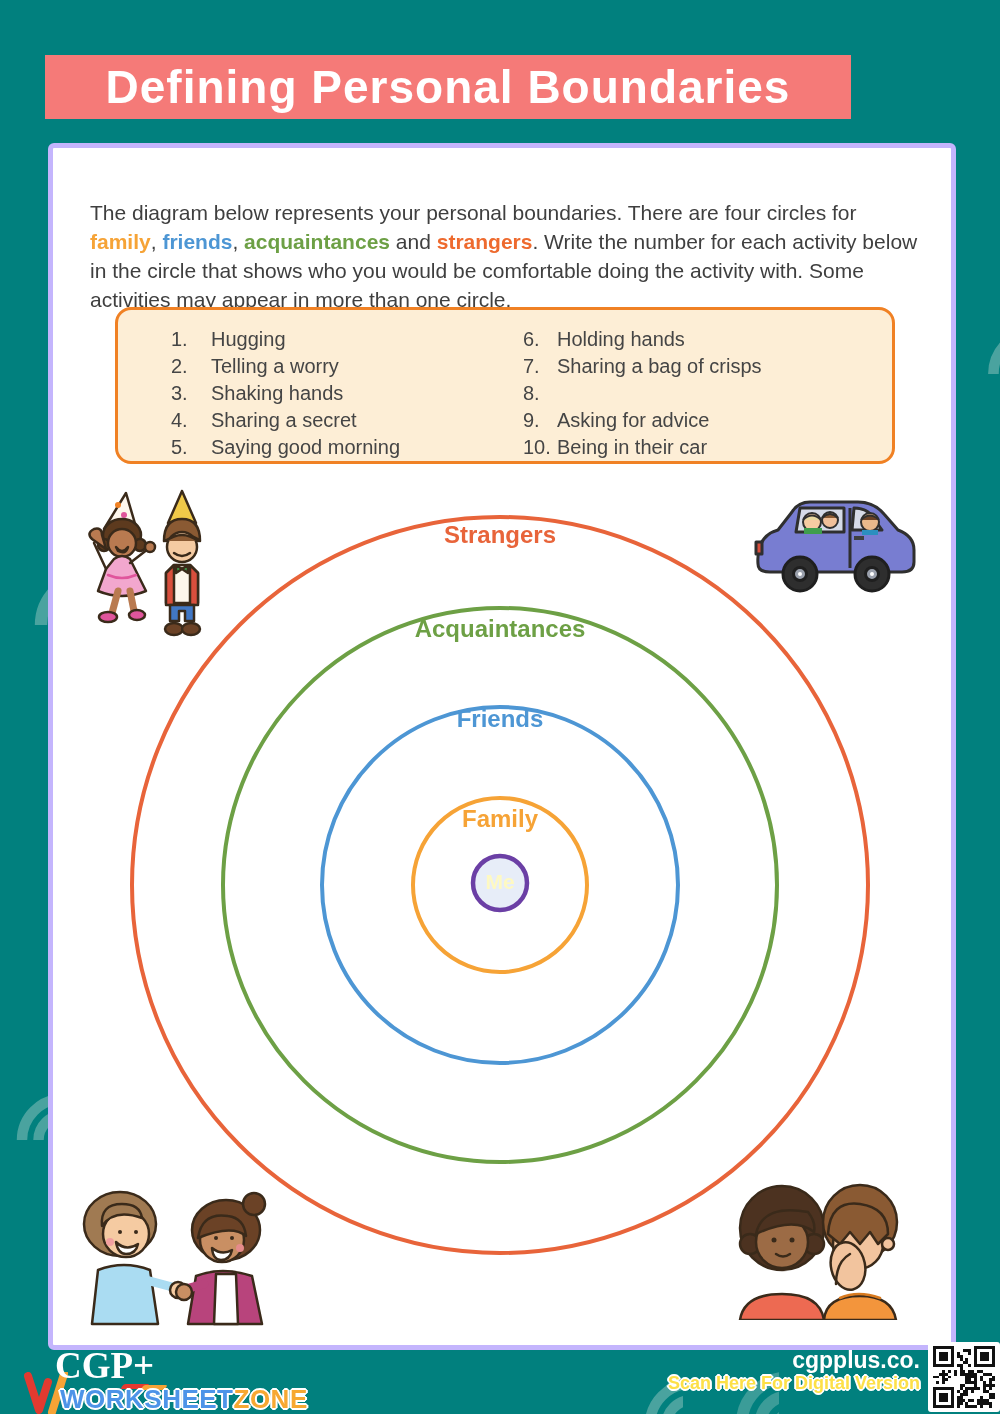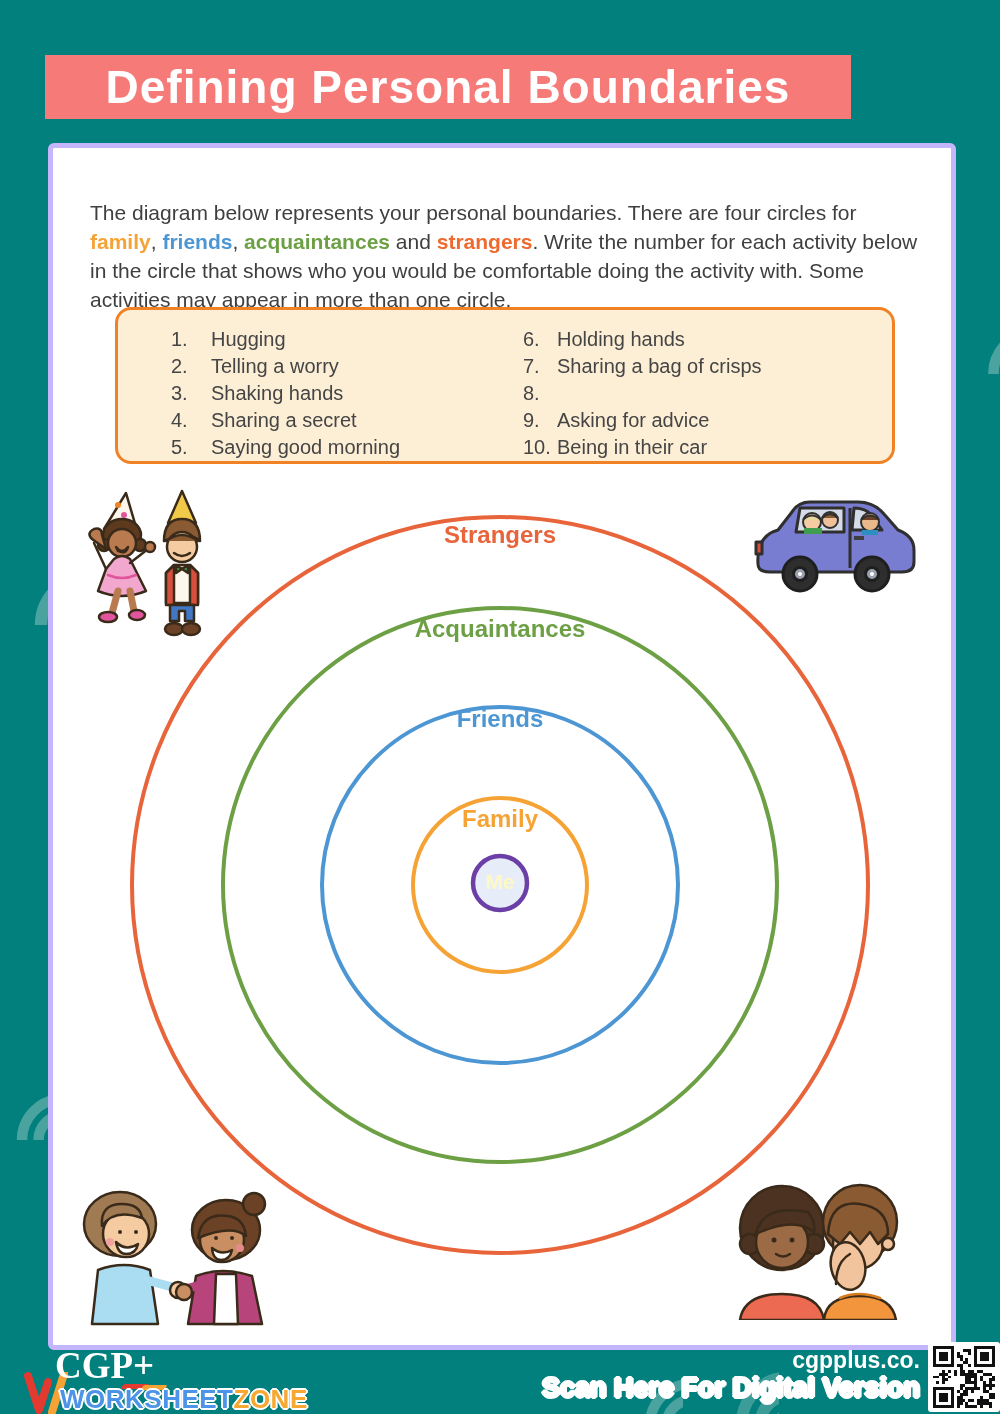--- a/index.html
+++ b/index.html
@@ -60,21 +60,21 @@
   .brand-slash i{position:absolute;display:block;height:5px;border-radius:2px;transform:skewX(-35deg);}
   .brand-slash i.r{left:0;top:0;width:26px;background:#e6392f;}
   .brand-slash i.o{left:20px;top:1px;width:24px;background:#f6a336;}
   .wz{position:absolute;left:60px;top:1384px;z-index:3;font-size:26px;font-weight:bold;letter-spacing:0.5px;
       text-shadow:-2px 0 0 #fff,2px 0 0 #fff,0 -2px 0 #fff,0 2px 0 #fff,-1px -1px 0 #fff,1px 1px 0 #fff,-1px 1px 0 #fff,1px -1px 0 #fff;}
   .wz .blue{color:#4d94e8;}
   .wz .orange{color:#f7a832;margin-top:18px;}
   .w-mark{position:absolute;left:24px;top:1372px;width:50px;height:42px;z-index:2;}
 
   .site-link{position:absolute;right:80px;top:1347px;z-index:2;color:#ffffff;font-size:23px;font-weight:bold;}
-  .scan-text{position:absolute;right:80px;top:1373px;z-index:2;color:#ffffff;font-size:27px;font-weight:bold;
+  .scan-text{position:absolute;right:80px;top:1373px;z-index:2;color:#fde047;font-size:18px;font-weight:bold;
       text-shadow:-2px 0 0 #fff,2px 0 0 #fff,0 -2px 0 #fff,0 2px 0 #fff,-1px -1px 0 #fff,1px 1px 0 #fff,-1px 1px 0 #fff,1px -1px 0 #fff;}
   .qr{position:absolute;left:928px;top:1342px;width:72px;height:70px;background:#ffffff;border-radius:3px;
       z-index:2;display:flex;align-items:center;justify-content:center;}
   .qr svg{width:62px;height:62px;}
 </style>
 </head>
 <body>
 
 <div class="page">
 

